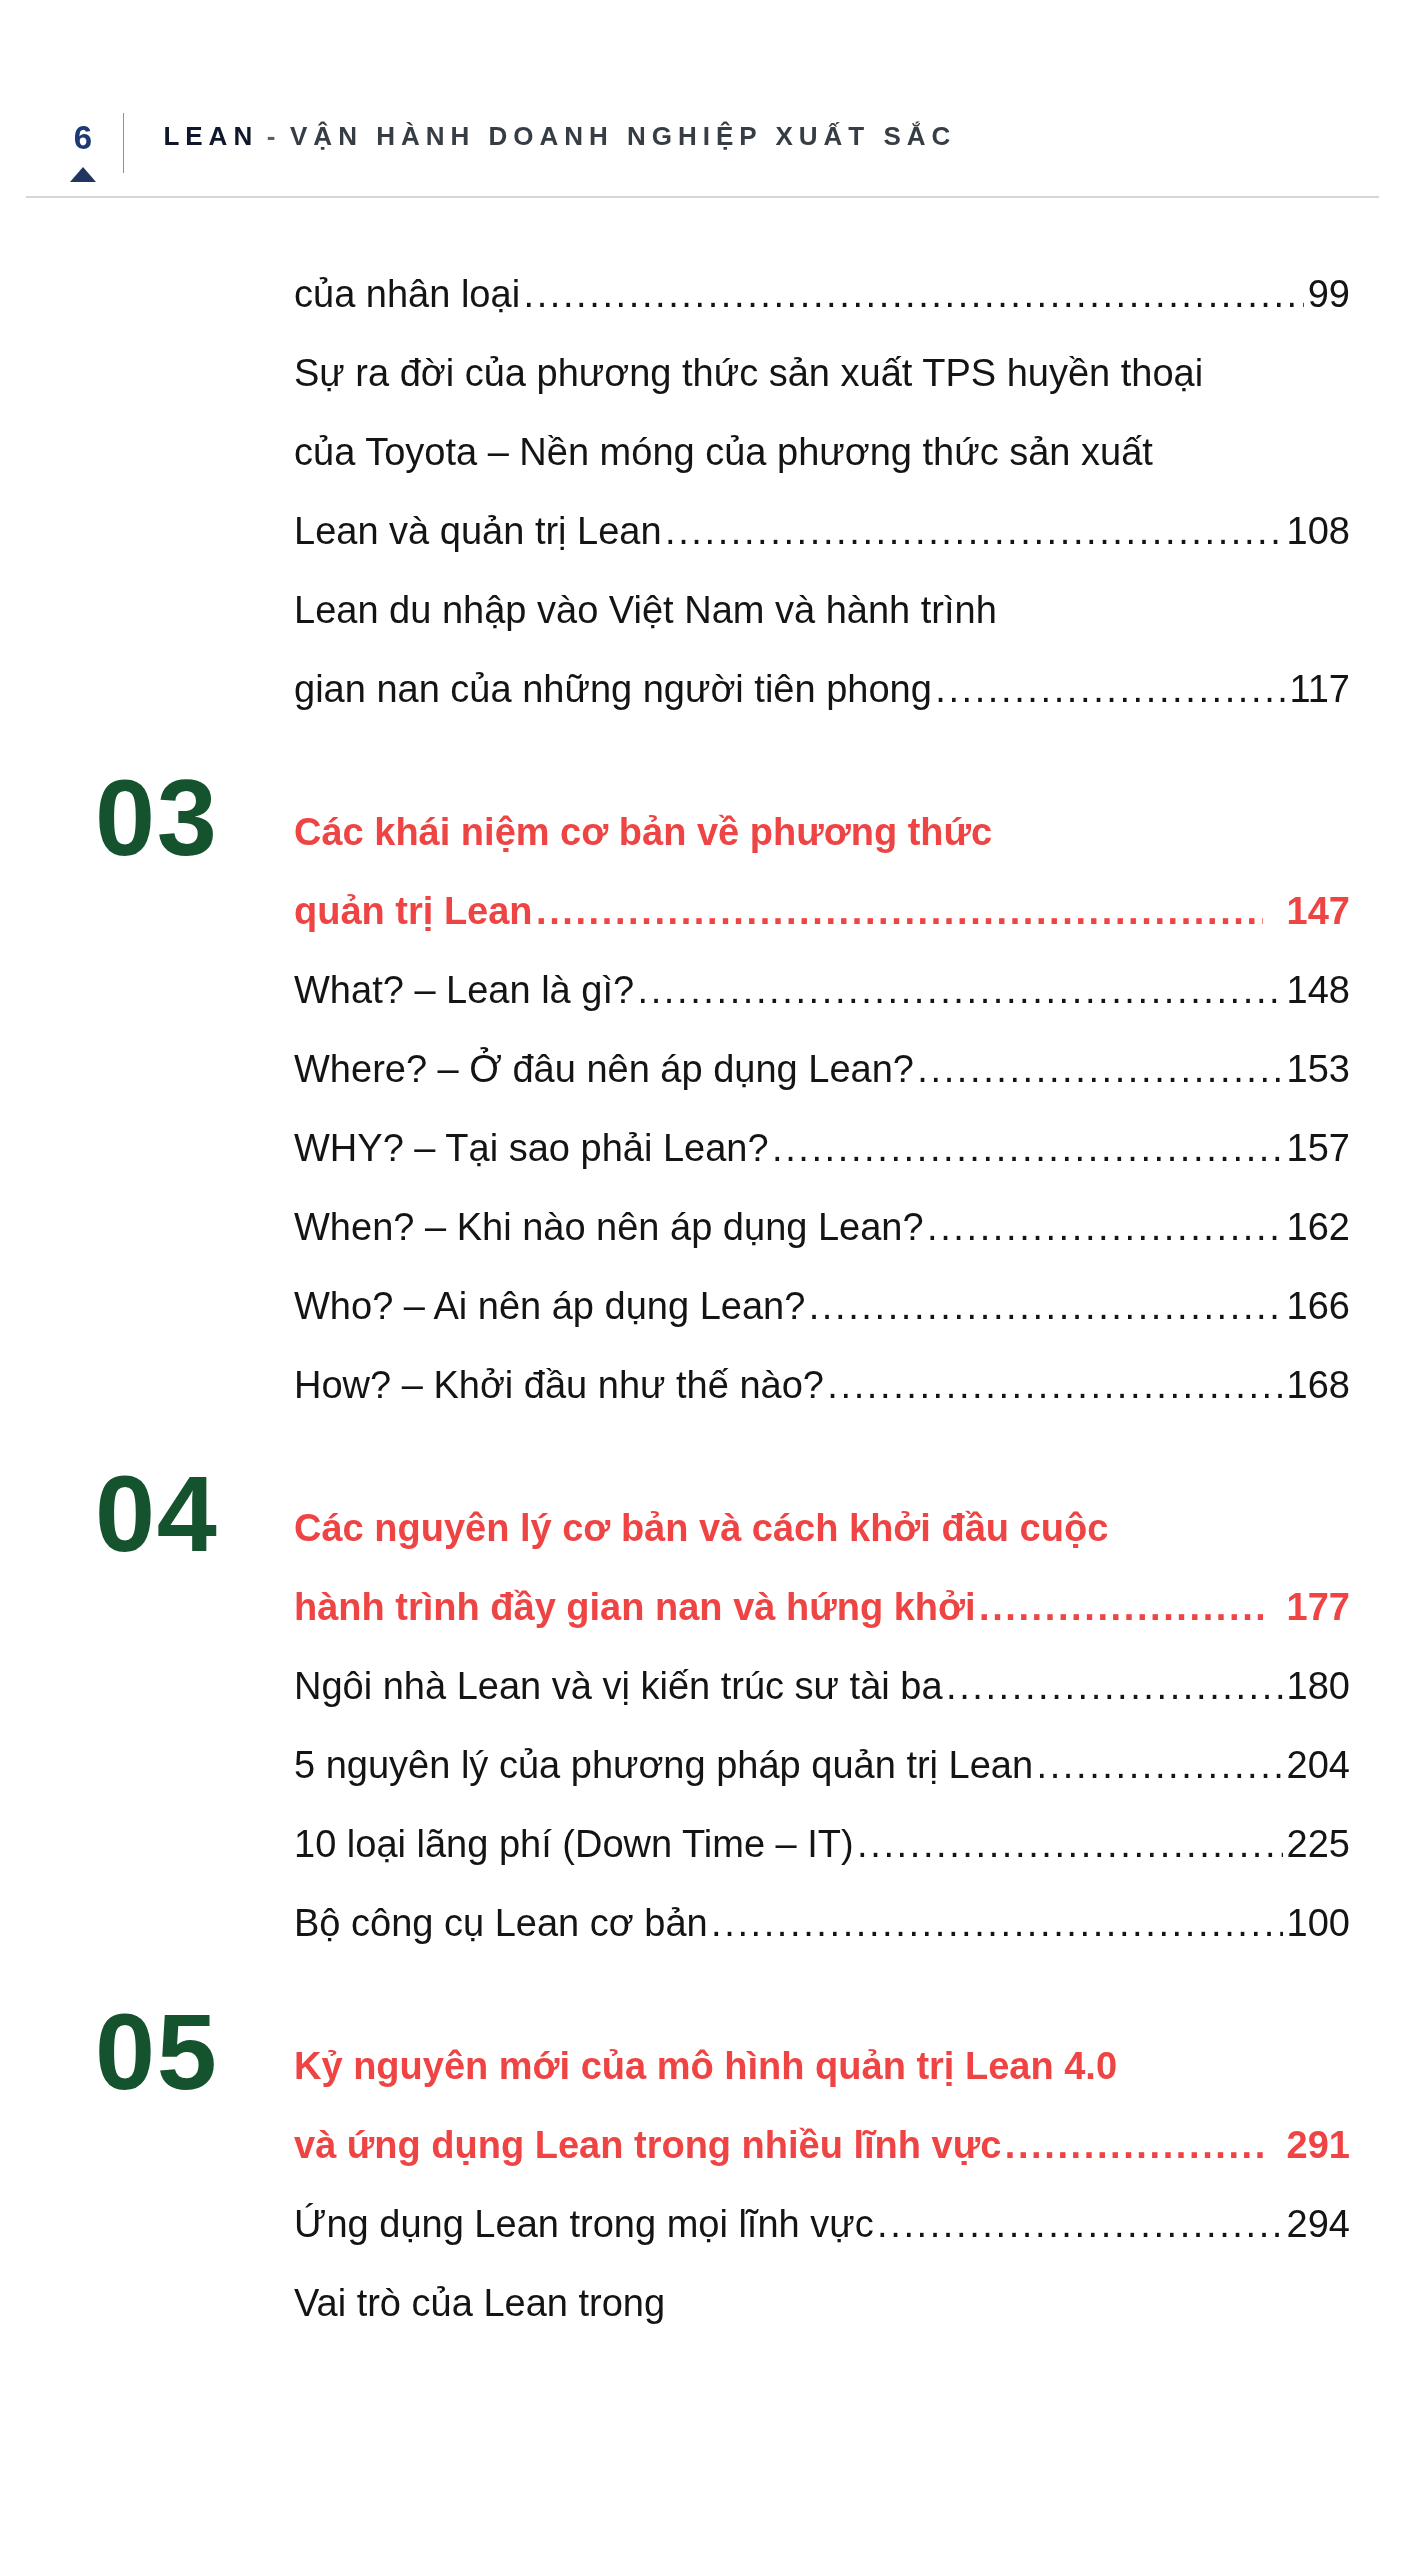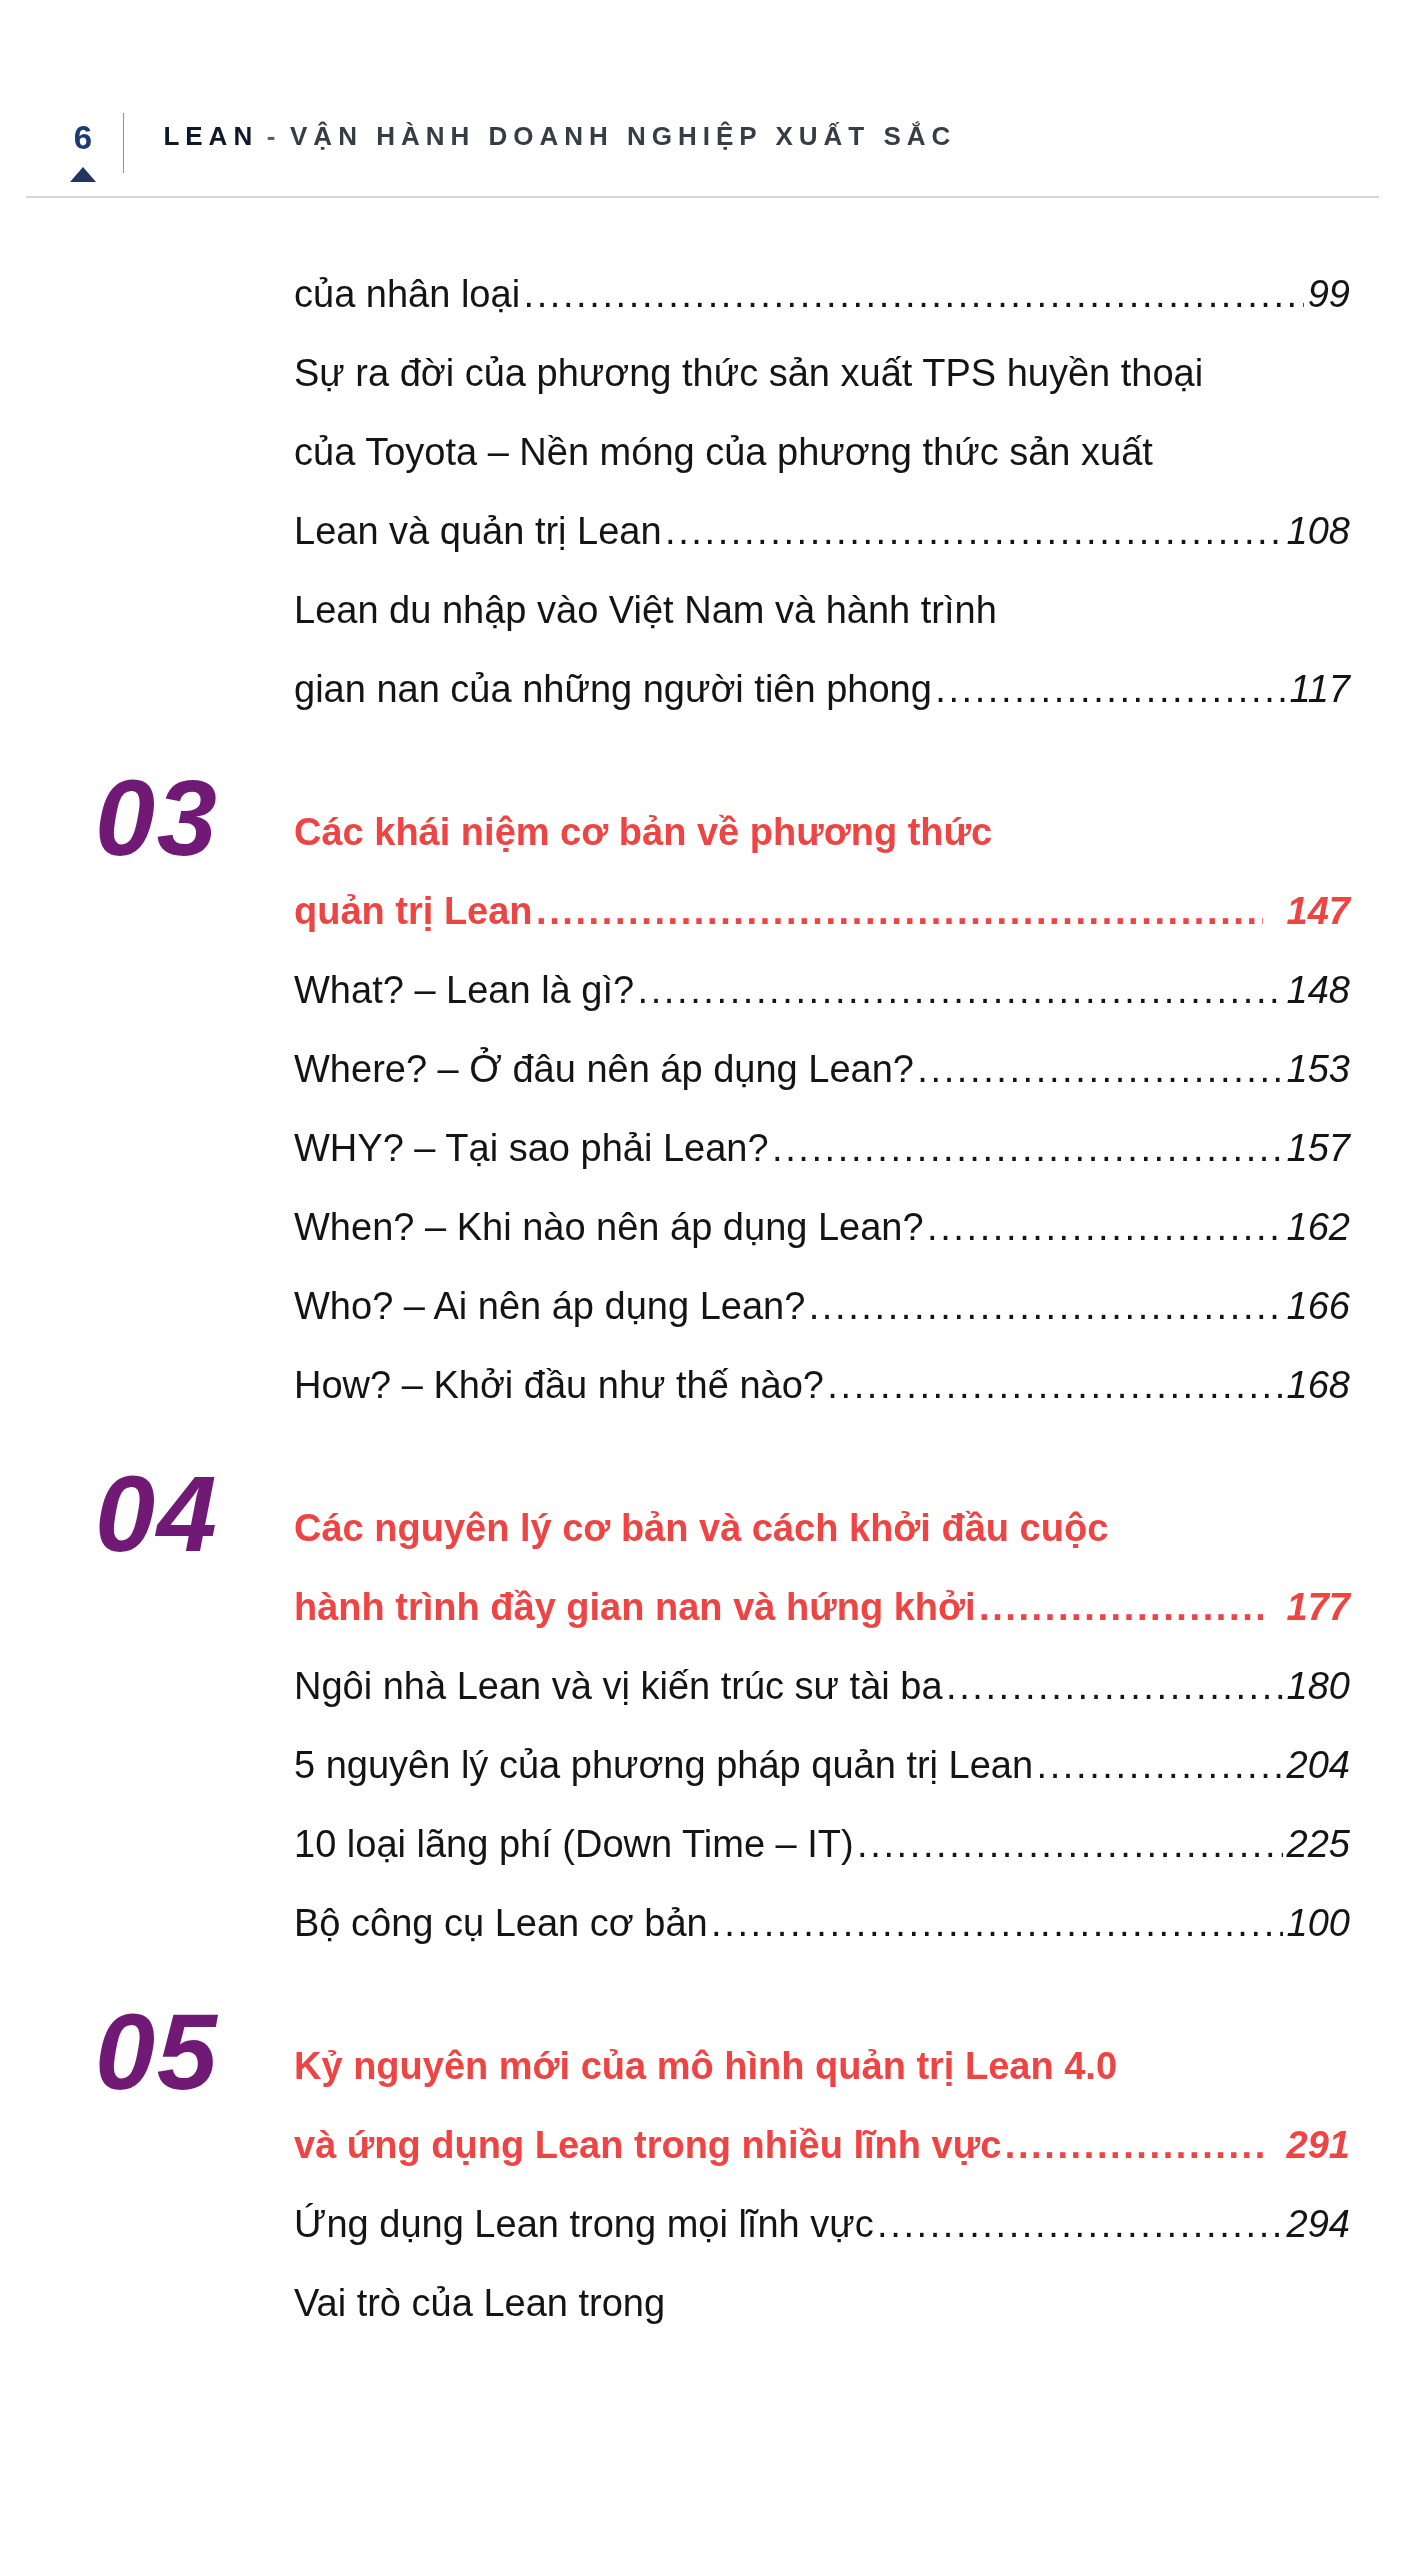--- a/index.html
+++ b/index.html
@@ -81,34 +81,33 @@
   .line .txt { flex: 0 0 auto; }
   .leader {
     flex: 1 1 auto;
     overflow: hidden;
     margin: 0 3.4px;
   }
   .leader::after {
     content: "....................................................................................................................................................................";
     letter-spacing: 2.6px;
   }
-  .pg { flex: 0 0 auto; font-style: italic; }
+  .pg { flex: 0 0 auto; }
 
   
   .section { position: relative; margin-top: 64px; }
   .secnum {
     position: absolute;
     left: -199px;
     top: -29px;
     font-size: 108px;
     font-weight: 800;
     letter-spacing: 1.7px;
-    color: #701a75;
+    color: #14532d;
     line-height: 1;
-    font-style: italic;
   }
   .sectitle { font-weight: bold; color: #ef4444; }
   .sectitle .leader::after { font-weight: bold; }
   .sectitle .pg { margin-left: 20px; }
 </style>
 </head>
 <body>
 
 <div class="page">
 

